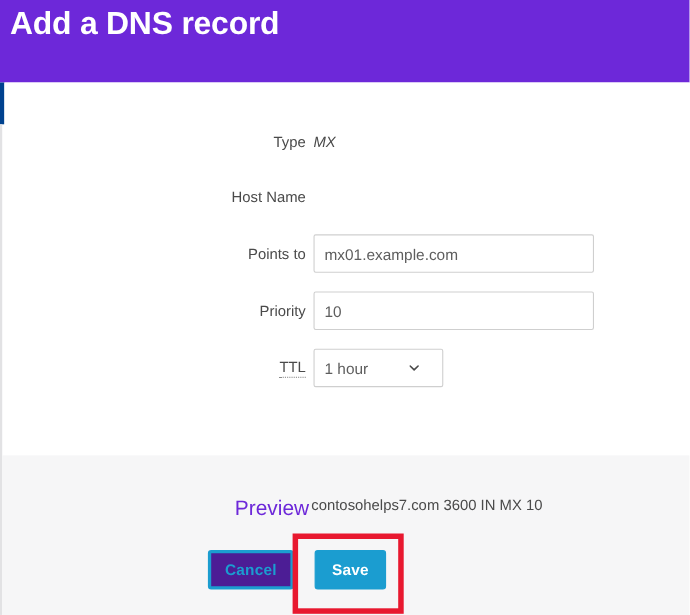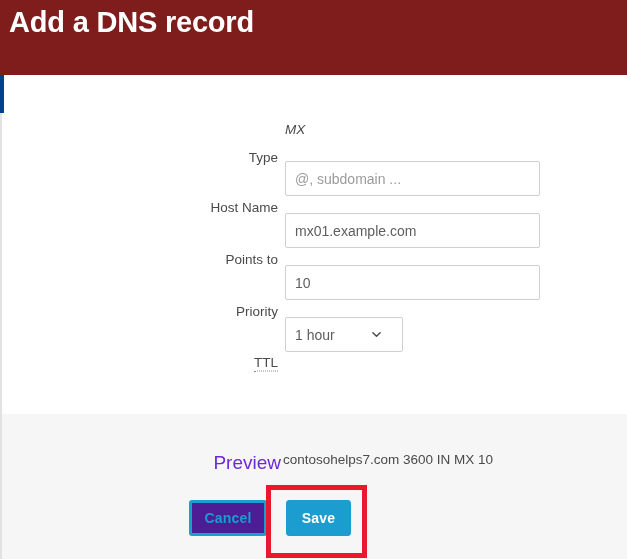--- a/index.html
+++ b/index.html
@@ -73,21 +73,20 @@
   }
   .row-label {
     position: absolute;
     right: 349px;       
     top: 50%;
     transform: translateY(-50%);
     font-size: 13.5px;
     color: #4a4a4a;
     text-align: right;
     white-space: nowrap;
-    margin-top: 28px;
   }
   .row-label.tooltip {
     border-bottom: 1px dotted #8a8a8a;
     padding-bottom: 1px;
     cursor: help;
   }
 
   .static-value {
     position: absolute;
     left: 281px;
@@ -231,37 +230,36 @@
     width: 101px;
     height: 73px;
     border: 5px solid #e8182f;
     box-sizing: border-box;
     pointer-events: none;
   }
 </style>
 </head>
 <body>
 
-<div class="header" style="background: #7f1d1d;">
+<div class="header" style="background: #6d28d9;">
   <div class="header-title">Add a DNS record</div>
 </div>
 
 <div class="left-accent-blue"></div>
 <div class="left-accent-gray"></div>
 
 <div class="form-area">
 
   <div class="row" style="top:36px;">
     <div class="row-label">Type</div>
     <div class="static-value">MX</div>
   </div>
 
   <div class="row" style="top:86px;">
     <div class="row-label">Host Name</div>
-    <input class="text-input" type="text" placeholder="@, subdomain ..." style="">
   </div>
 
   <div class="row" style="top:138px;">
     <div class="row-label">Points to</div>
     <input class="text-input" type="text" placeholder="" value="mx01.example.com" style="">
   </div>
 
   <div class="row" style="top:190px;">
     <div class="row-label">Priority</div>
     <input class="text-input" type="text" placeholder="" value="10" style="">

